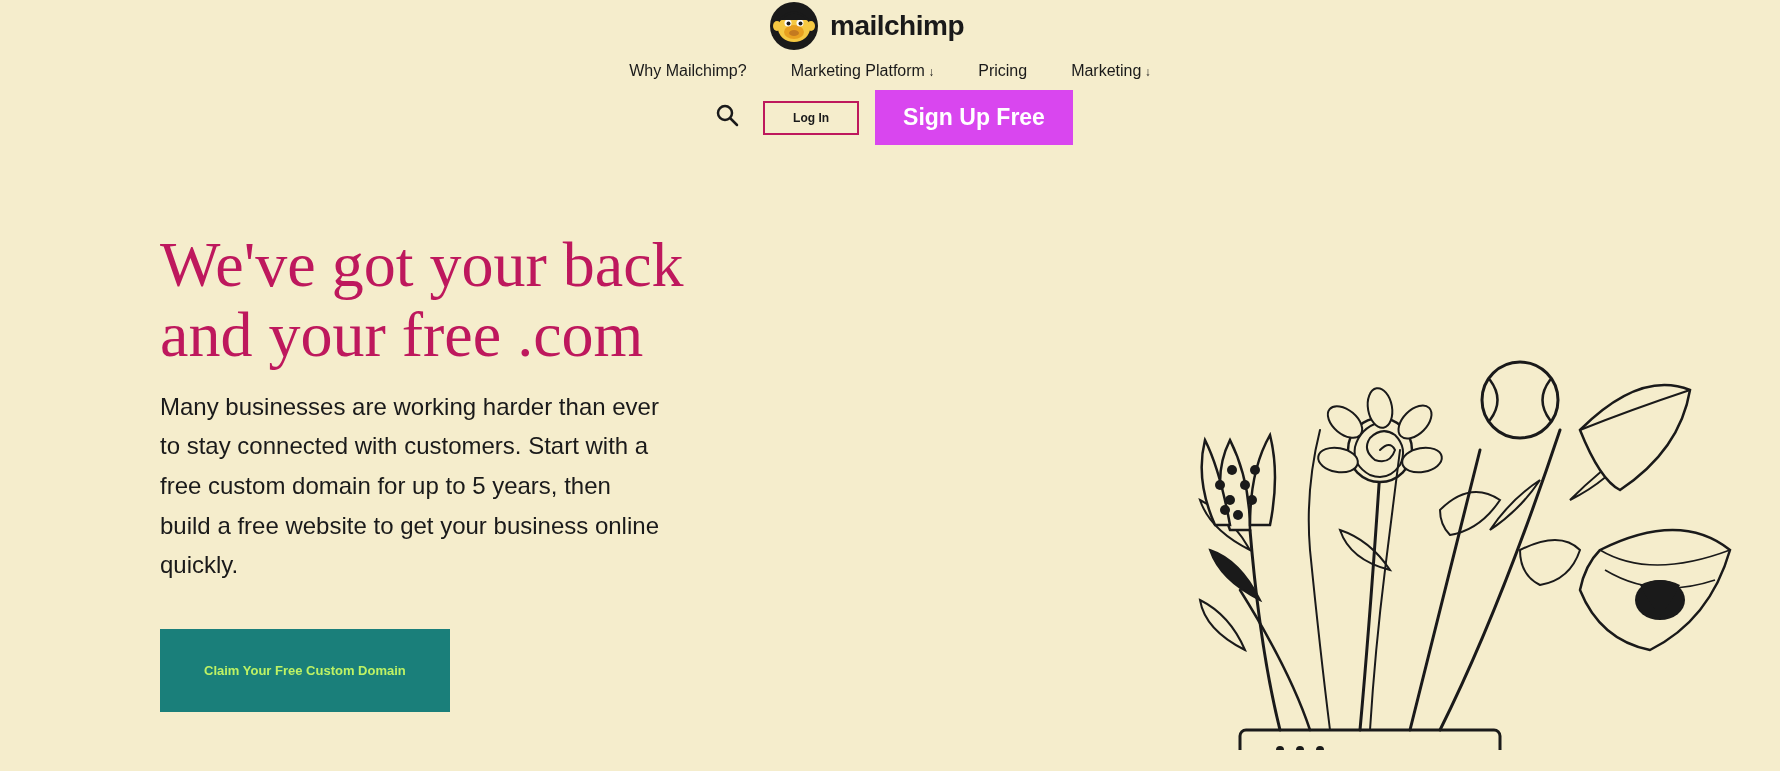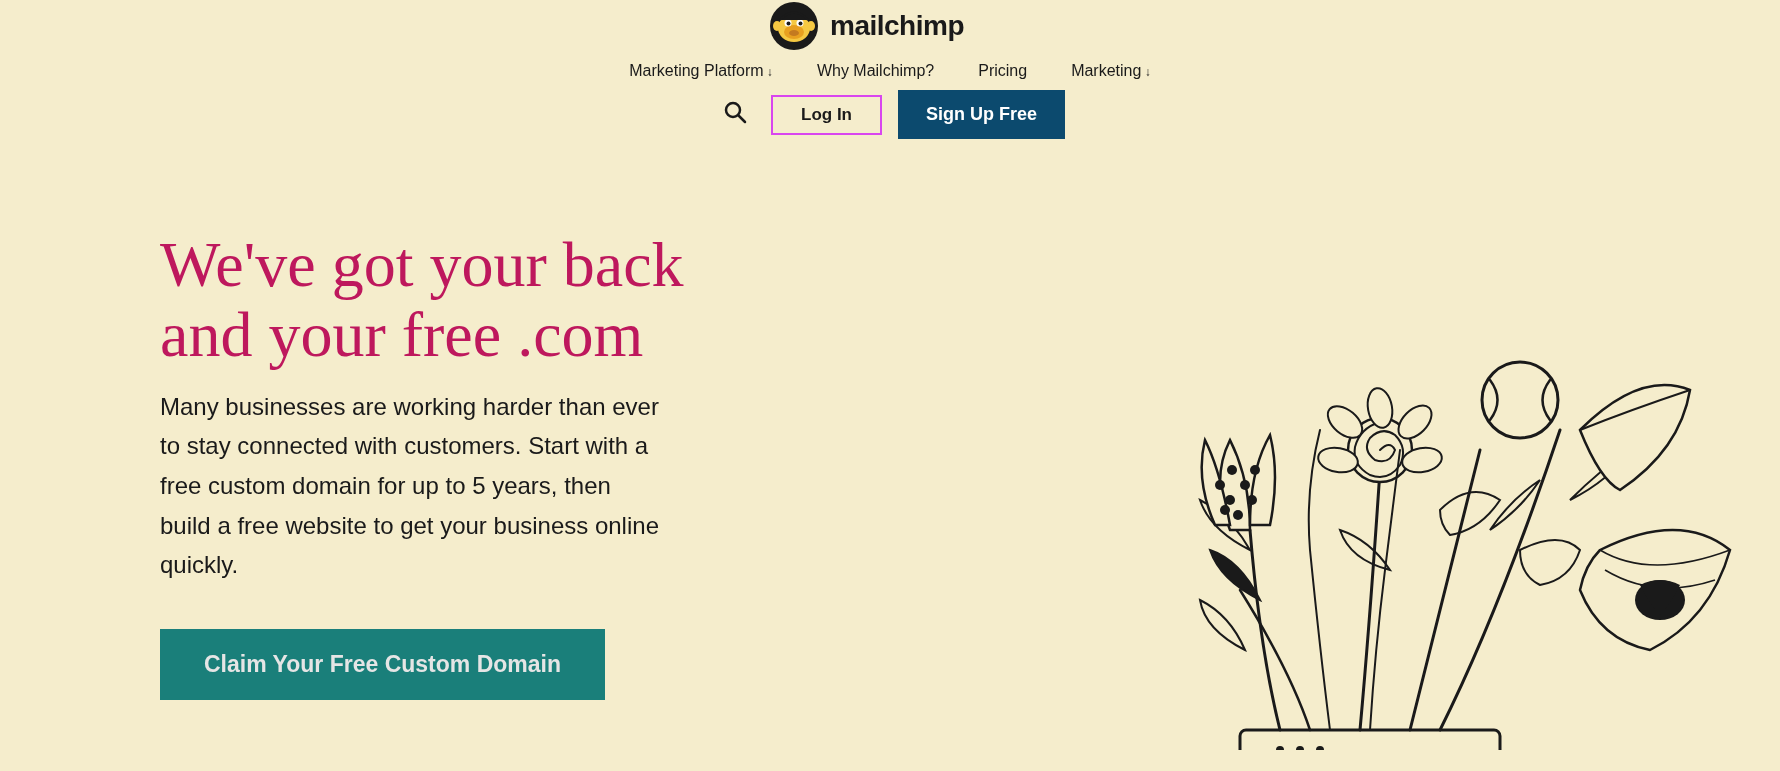--- a/index.html
+++ b/index.html
@@ -74,37 +74,37 @@
     .search-icon-btn {
       background: none;
       border: none;
       cursor: pointer;
       padding: 8px;
       font-size: 22px;
       color: #1a1a1a;
     }
 
     .btn-login {
-      border: 2px solid #d946ef;
+      border: 2px solid #be185d;
       background: transparent;
       color: #1a1a1a;
       padding: 8px 28px;
-      font-size: 17px;
+      font-size: 12px;
       font-family: 'Arial', sans-serif;
       font-weight: 600;
       cursor: pointer;
       white-space: nowrap;
     }
 
     .btn-signup {
-      background-color: #0c4a6e;
+      background-color: #d946ef;
       color: #ffffff;
       border: none;
       padding: 14px 28px;
-      font-size: 18px;
+      font-size: 23px;
       font-family: 'Arial', sans-serif;
       font-weight: 700;
       cursor: pointer;
       white-space: nowrap;
     }
 
     
     .hero {
       display: flex;
       align-items: flex-start;
@@ -134,24 +134,24 @@
       font-family: 'Arial', sans-serif;
       color: #1a1a1a;
       line-height: 1.65;
       margin-bottom: 44px;
       max-width: 500px;
     }
 
     .btn-cta {
       display: inline-block;
       background-color: #1a7f7a;
-      color: #e5e5e5;
+      color: #bef264;
       border: none;
-      padding: 22px 44px;
-      font-size: 23px;
+      padding: 34px 44px;
+      font-size: 13px;
       font-family: 'Arial', sans-serif;
       font-weight: 700;
       cursor: pointer;
       text-decoration: none;
     }
 
     
     .hero-illustration {
       flex: 1;
       display: flex;
@@ -188,22 +188,22 @@
 
       <ellipse cx="9" cy="26" rx="4" ry="5" fill="#f5c842"></ellipse>
       <ellipse cx="43" cy="26" rx="4" ry="5" fill="#f5c842"></ellipse>
 
       <path d="M12 20 Q26 5 40 20" stroke="#1a1a1a" stroke-width="2" fill="#1a1a1a"></path>
     </svg>
     <span class="logo-text">mailchimp</span>
   </div>
 
   <div class="nav-links">
+    <a class="nav-link">Why Mailchimp?</a>
     <a class="nav-link nav-link-with-arrow">Marketing Platform</a>
-    <a class="nav-link">Why Mailchimp?</a>
     <a class="nav-link">Pricing</a>
     <a class="nav-link nav-link-with-arrow">Marketing</a>
   </div>
 
   <div class="nav-actions">
     <button class="search-icon-btn">
       <svg width="24" height="24" viewBox="0 0 24 24" fill="none" stroke="#1a1a1a" stroke-width="2.5" stroke-linecap="round">
         <circle cx="10" cy="10" r="7"></circle>
         <line x1="15.5" y1="15.5" x2="22" y2="22"></line>
       </svg>

